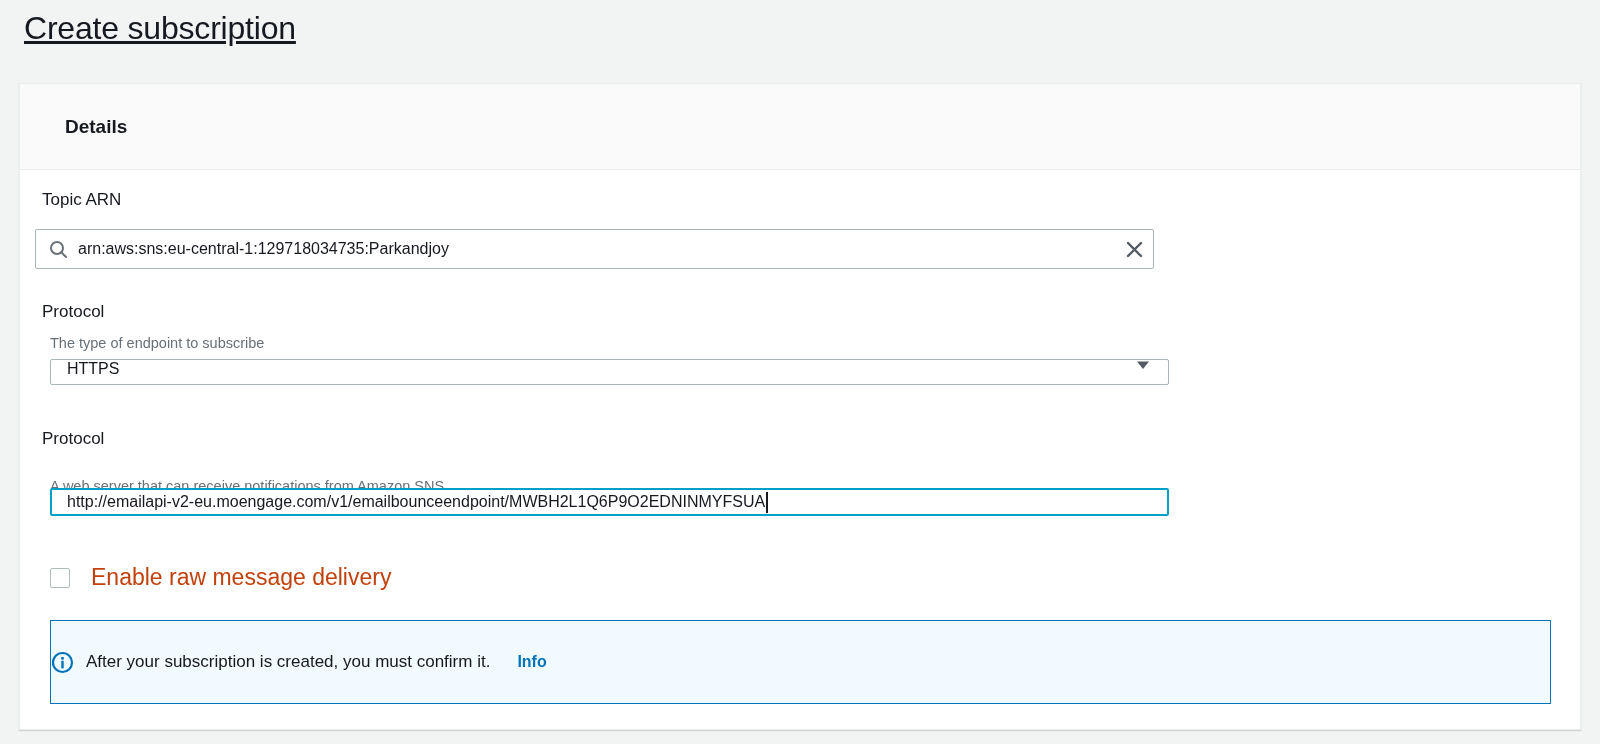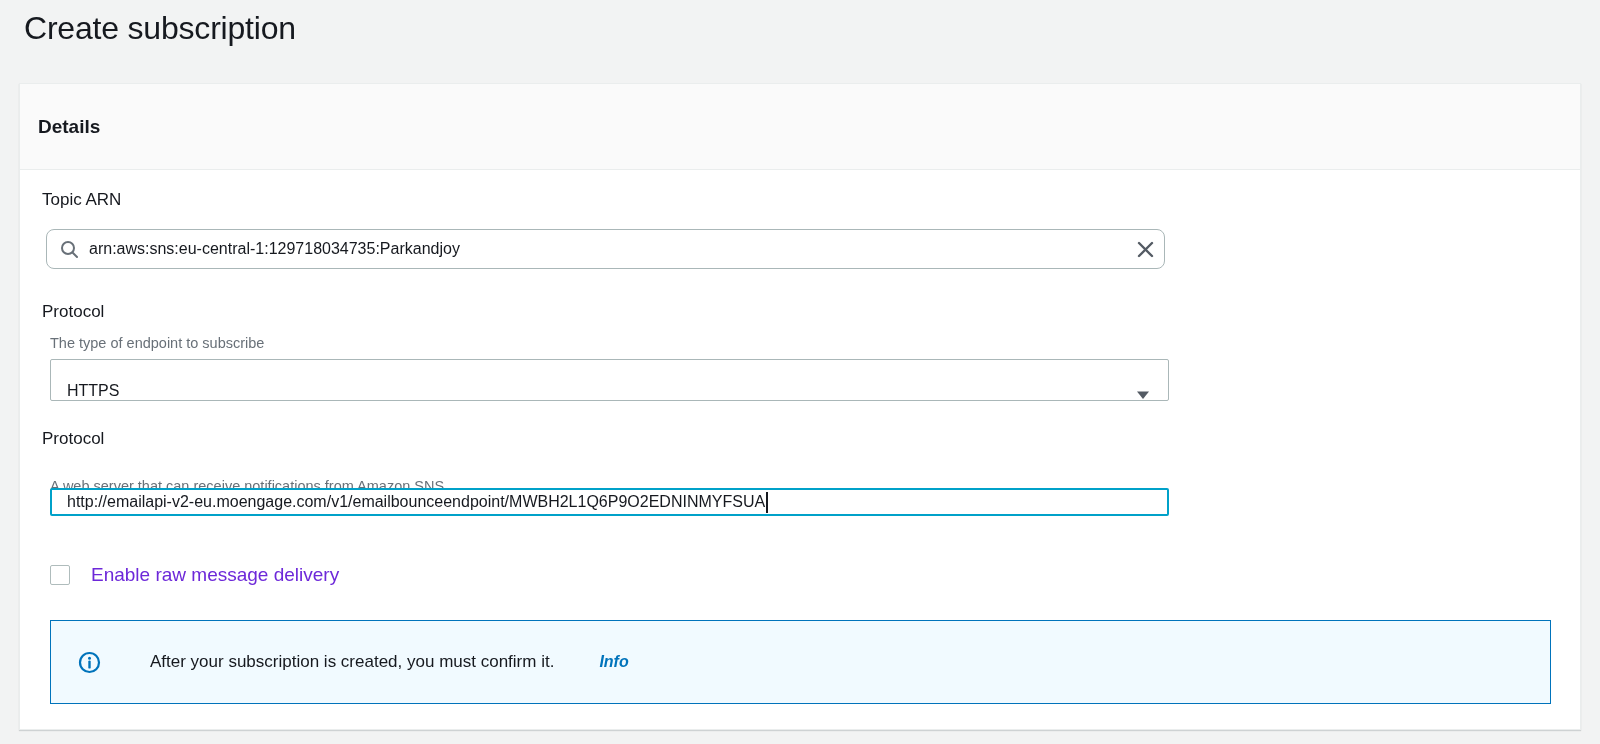--- a/index.html
+++ b/index.html
@@ -6,55 +6,55 @@
   html,body { width:1600px; height:744px; }
   body {
     position:relative;
     background:#f2f3f3;
     font-family:"Liberation Sans", sans-serif;
     color:#16191f;
     overflow:hidden;
   }
   .page-title {
     position:absolute; left:24px; top:10px;
-    font-size:32px; font-weight:500; color:#16191f; letter-spacing:-0.2px;
+    font-size:32px; font-weight:500; color:#16191f; letter-spacing:-0.2px;text-decoration:underline;
   }
   .card {
     position:absolute; left:19px; top:83px; width:1562px; height:647px;
     background:#ffffff; border:1px solid #eaeded;
     box-shadow:0 1px 1px 0 rgba(0,28,36,0.15);
   }
   .card-header {
     height:86px; background:#fafafa; border-bottom:1px solid #eaeded;
-    display:flex; align-items:center; padding-left:18px;
+    display:flex; align-items:center; padding-left:45px;
   }
   .card-header .hdr { font-size:19px; font-weight:700; color:#16191f; }
 
   .field-label { position:absolute; left:22px; font-size:17px; color:#16191f; }
   .field-desc  { position:absolute; left:30px; font-size:14.5px; color:#687078; }
 
   .input-box {
-    position:absolute; left:26px; width:1119px; height:40px;
-    background:#fff; border:1px solid #aab7b8; border-radius:8px;
+    position:absolute; left:15px; width:1119px; height:40px;
+    background:#fff; border:1px solid #aab7b8; border-radius:2px;
     display:flex; align-items:center;
   }
   .input-box input {
     flex:1; border:none; outline:none; background:transparent;
     font-family:"Liberation Sans", sans-serif;
     font-size:16px; color:#16191f; height:100%;
   }
   .search-icon { margin-left:13px; margin-right:10px; flex:0 0 auto; display:flex; }
   .clear-btn {
     flex:0 0 auto; width:38px; height:38px; display:flex; align-items:center;
     justify-content:center; cursor:pointer; background:transparent; border:none;
   }
   .select-box {
-    position:absolute; left:30px; width:1119px; height:42px;
+    position:absolute; left:30px; width:1119px; height:26px;
     background:#fff; border:1px solid #aab7b8; border-radius:2px;
-    display:flex; align-items:flex-end; justify-content:space-between;
+    display:flex; align-items:flex-start; justify-content:space-between;
     padding:0 18px 0 16px; cursor:pointer;
   }
   .select-box .select-value { font-size:16px; color:#16191f; }
   .focus-input {
     position:absolute; left:30px; width:1119px; height:28px;
     background:#fff; border:2px solid #00a1c9; border-radius:2px;
     display:flex; align-items:center; padding-left:15px;
     font-size:16px; color:#16191f; white-space:nowrap; overflow:hidden;
   }
   .caret {
@@ -62,32 +62,32 @@
     margin-left:1px; vertical-align:middle;
   }
   .checkbox-row {
     position:absolute; left:30px; top:480px;
     display:flex; align-items:center; cursor:pointer;
   }
   .checkbox {
     width:20px; height:20px; border:1px solid #afbcbc; border-radius:2px;
     background:#fff; flex:0 0 auto;
   }
-  .checkbox-row .cb-label { margin-left:21px; font-size:19px; color:#6d28d9; }
+  .checkbox-row .cb-label { margin-left:21px; font-size:23px; color:#c2410c; }
 
   .info-alert {
     position:absolute; left:30px; top:536px; width:1501px; height:84px;
     background:#f1faff; border:1px solid #0073bb;
-    display:flex; align-items:center; padding-left:27px;gap:37px;
+    display:flex; align-items:center; 
   }
   .info-alert .alert-icon { flex:0 0 auto; display:flex; margin-right:12px; }
   .info-alert .alert-text { font-size:17px; color:#16191f; }
   .info-alert .info-link {
-    margin-left:8px; font-size:16px; font-weight:700; color:#0073bb;
-    text-decoration:none; cursor:pointer;font-style:italic;
+    margin-left:27px; font-size:16px; font-weight:700; color:#0073bb;
+    text-decoration:none; cursor:pointer;
   }
 </style>
 </head>
 <body>
 
 <h1 class="page-title">Create subscription</h1>
 
 <div class="card">
 
   <div class="card-header">

